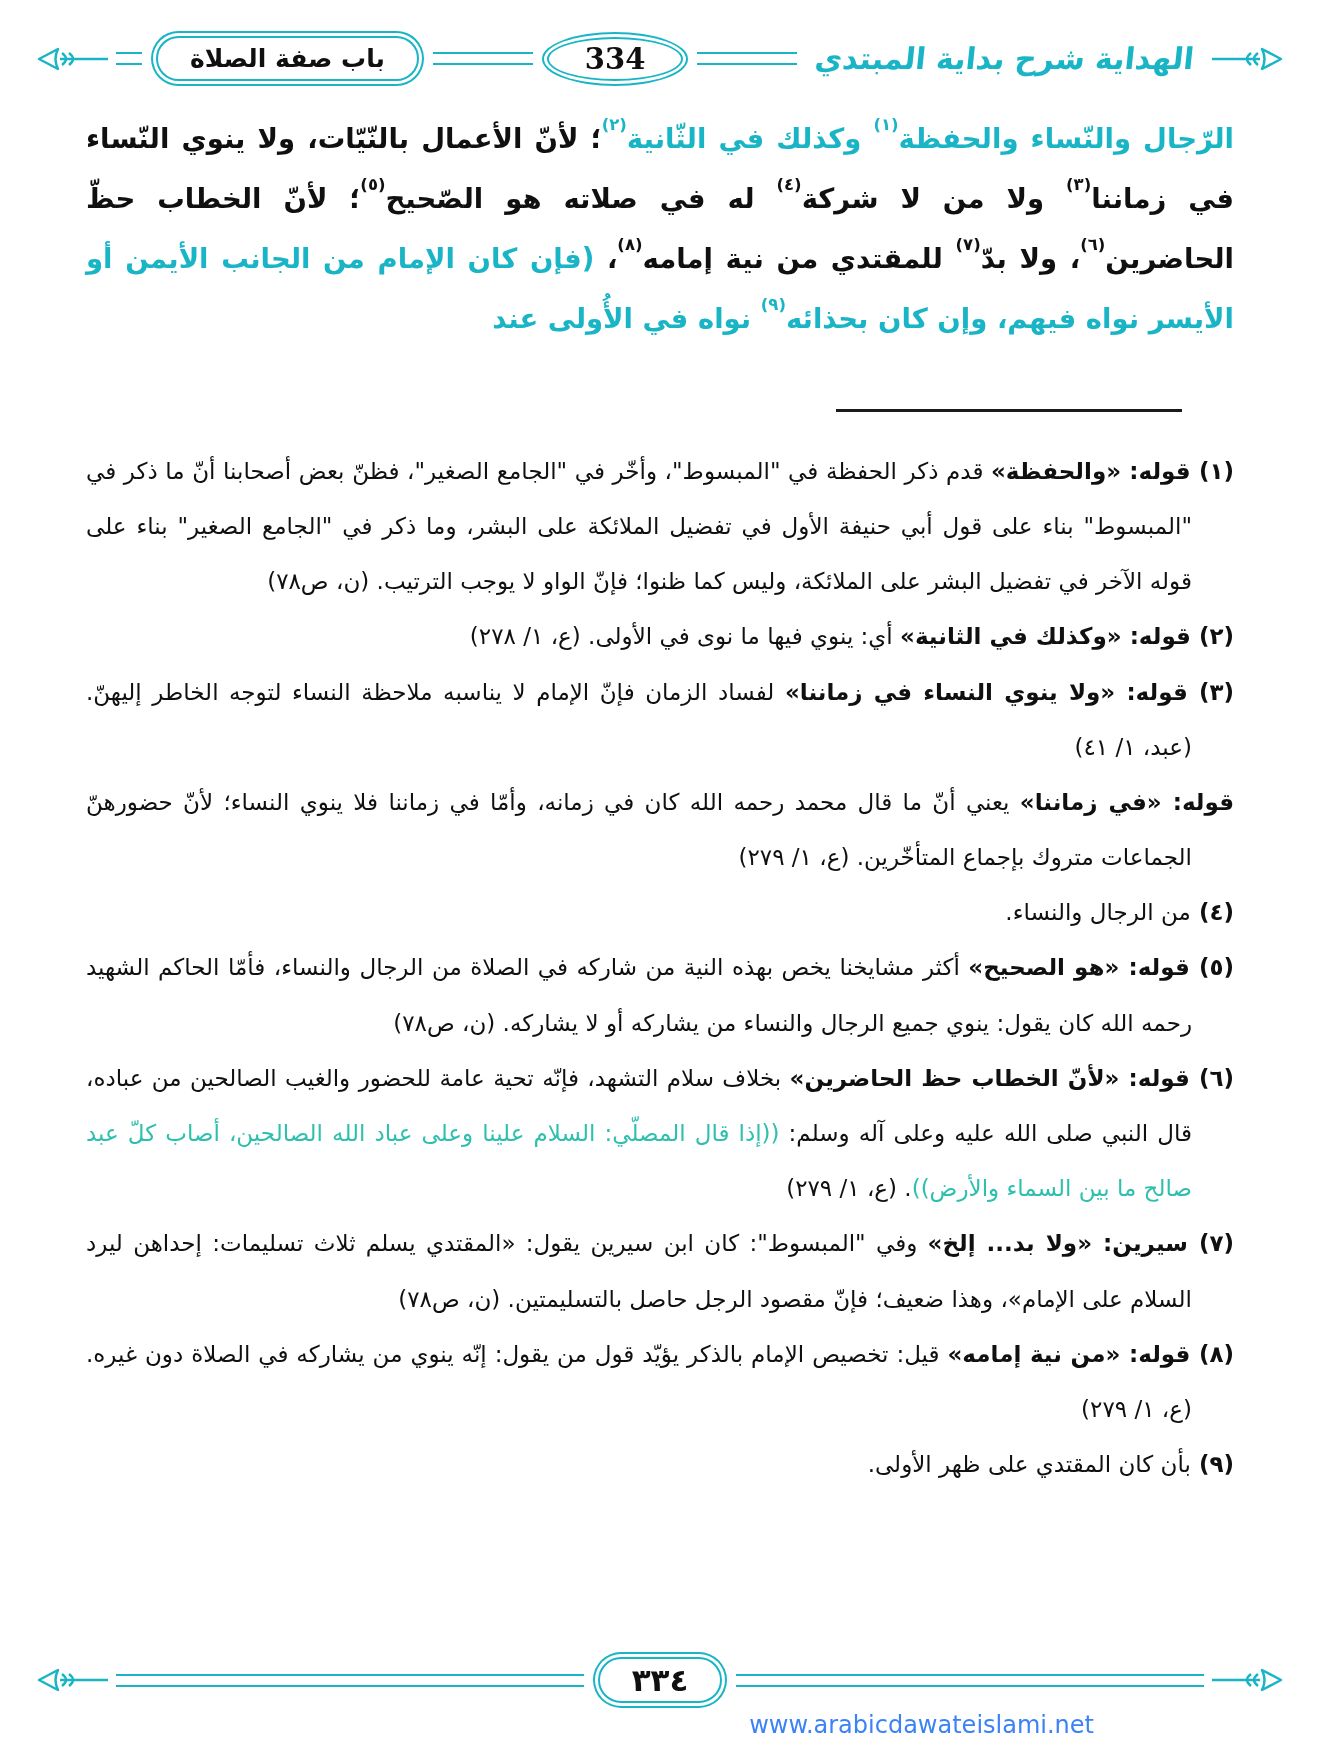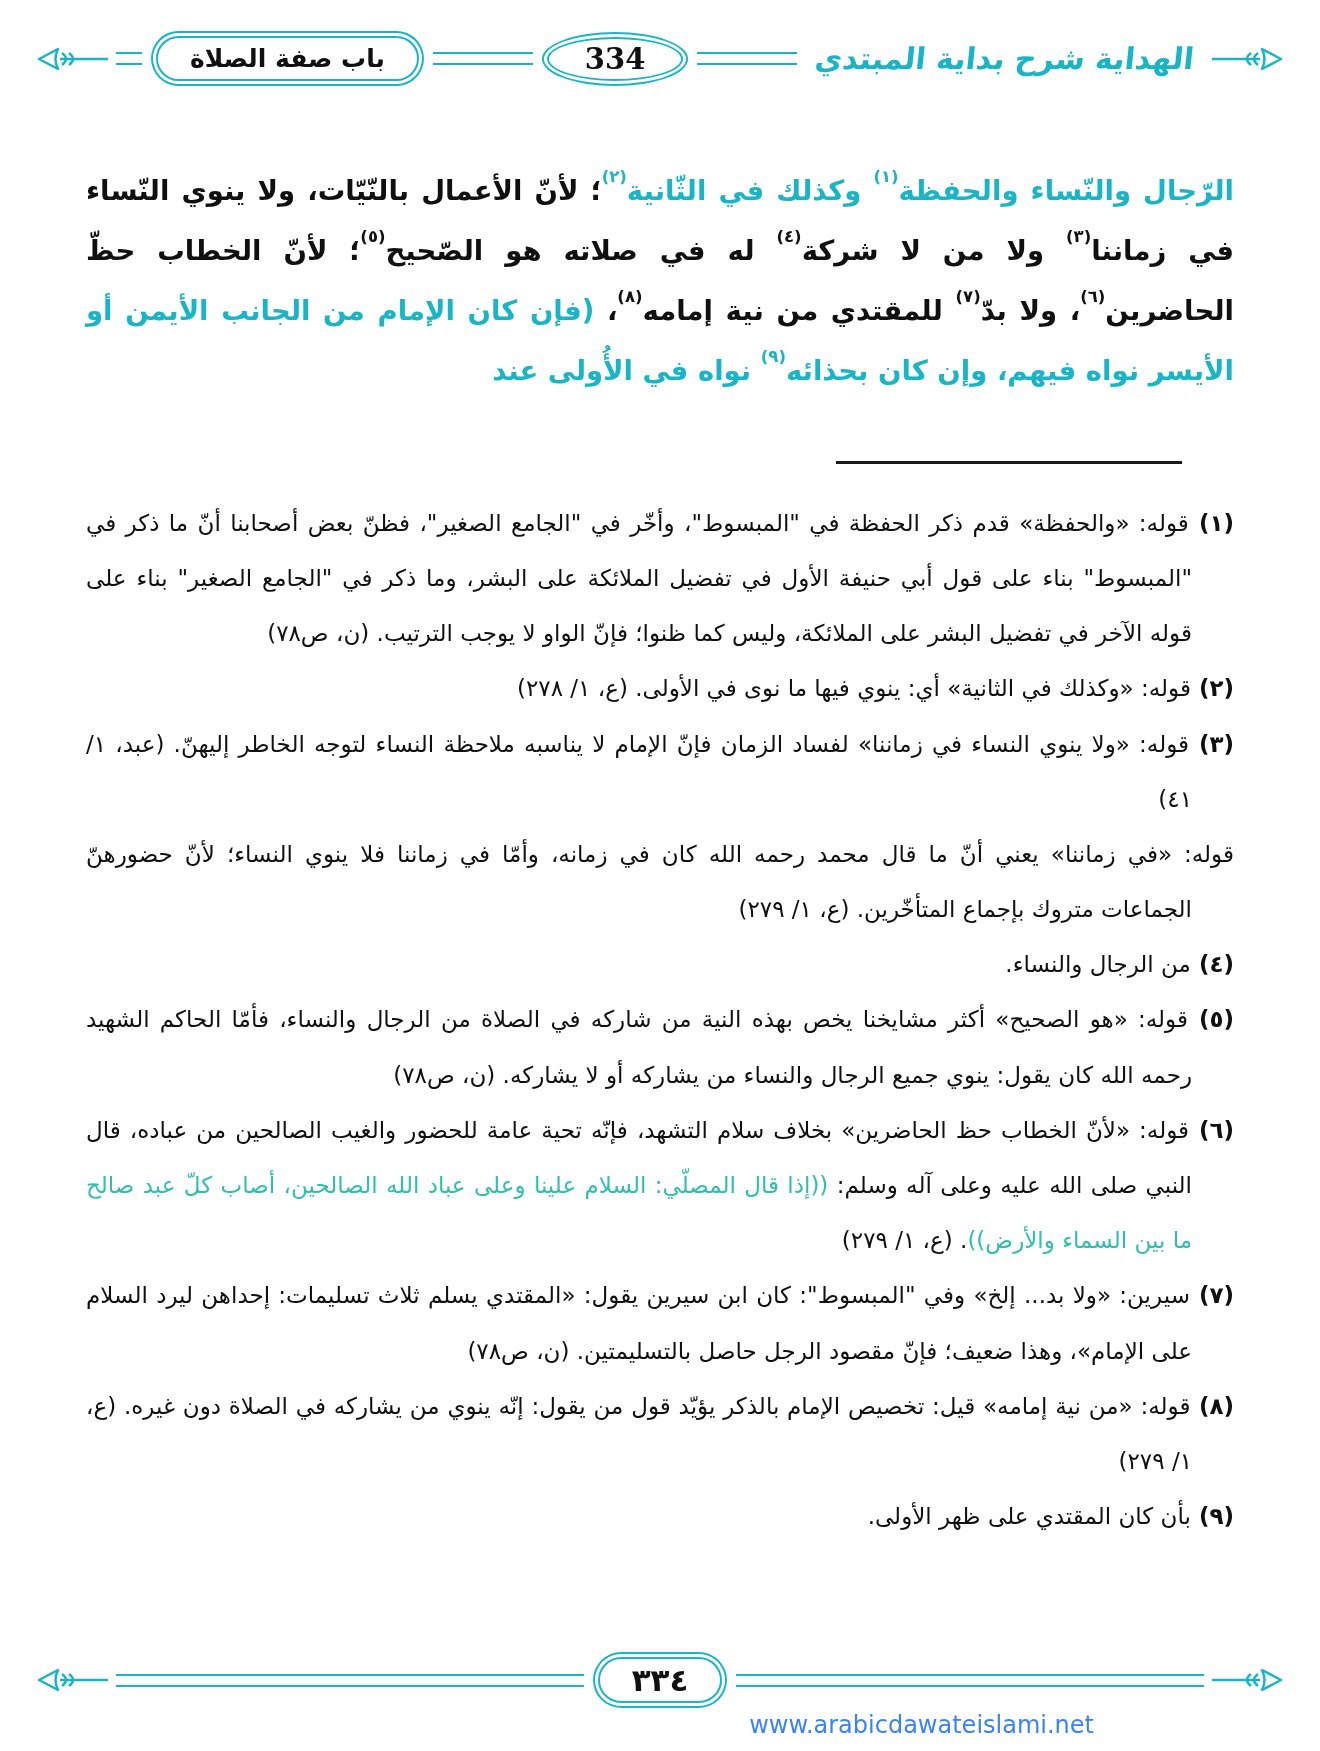--- a/index.html
+++ b/index.html
@@ -39,39 +39,39 @@
   .cap-page{padding:3px 36px;border-radius:50%;}
   .cap-page span{font-size:29px;font-weight:700;color:var(--ink);font-family:"DejaVu Serif",serif;}
   .booktitle{
     flex:0 0 auto;color:var(--ac);
     font-size:30px;font-weight:700;
     transform:skewX(-6deg);letter-spacing:-1px;
     padding:0 10px;white-space:nowrap;
   }
   
   .matn{
-    margin:80px 86px 0;
+    margin:28px 86px 0;
     font-size:27.5px;font-weight:700;
     line-height:2.18;text-align:justify;
     color:var(--ink);
   }
   .a1{color:var(--ac);}
   .a2{color:var(--ac2);}
   sup{font-size:0.6em;line-height:0;position:relative;top:-0.45em;}
   
   .fnsep{width:346px;height:3px;background:#1a1a1a;margin:60px 138px 26px auto;}
   
   .footnotes{
     flex:1;margin:6px 86px 0;
     font-size:23px;line-height:2.4;
     text-align:justify;color:var(--ink);
   }
   .footnote{margin:0;padding-right:42px;text-indent:-42px;}
   .fn-num{font-weight:700;}
-  .b{font-weight:400;}
+  .b{font-weight:700;}
   
   .bottom-wrap{margin-top:auto;}
   .cap-bottom{padding:3px 32px;}
   .cap-bottom span{font-size:31px;font-weight:700;color:var(--ink);}
   .website{
     direction:ltr;text-align:right;
     padding:8px 226px 12px 0;
     color:#3b82f6;font-size:24px;
   }
 </style>

